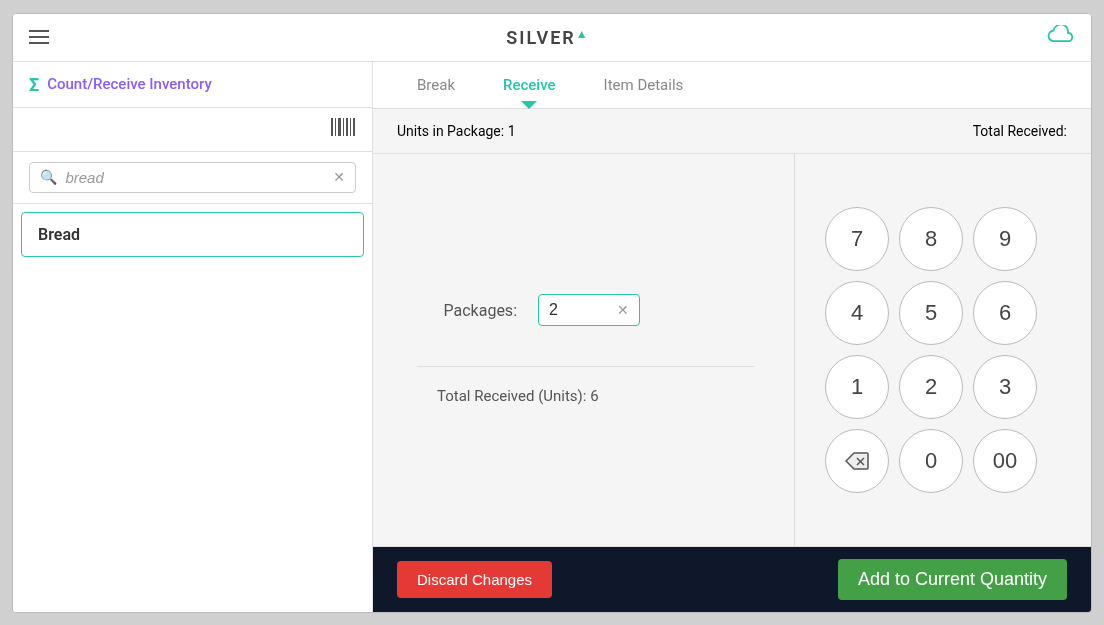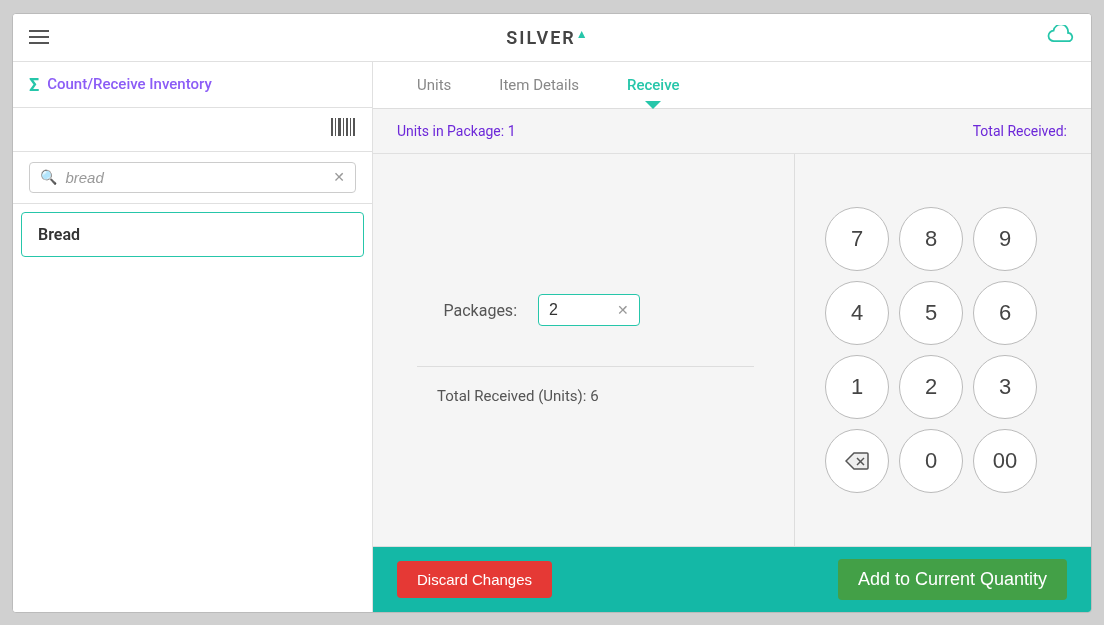--- a/index.html
+++ b/index.html
@@ -186,21 +186,21 @@
       height: 0;
       border-left: 8px solid transparent;
       border-right: 8px solid transparent;
       border-top: 8px solid #26c6aa;
     }
     .info-bar {
       display: flex;
       justify-content: space-between;
       padding: 14px 24px;
       font-size: 14px;
-      color: #6d28d9;
+      color: #000000;
       background: #f5f5f5;
       border-bottom: 1px solid #e0e0e0;
     }
     .receive-body {
       flex: 1;
       display: flex;
       padding: 0 24px;
       gap: 0;
     }
     .form-section {
@@ -284,21 +284,21 @@
     }
     .num-btn.backspace {
       font-size: 16px;
     }
     
     .bottom-bar {
       display: flex;
       justify-content: space-between;
       align-items: center;
       padding: 12px 24px;
-      background: #14b8a6;
+      background: #0f172a;
       border-top: 1px solid #ddd;
       flex-shrink: 0;
     }
     .btn-discard {
       background: #e53935;
       color: #fff;
       border: none;
       border-radius: 4px;
       padding: 10px 20px;
       font-size: 15px;
@@ -367,27 +367,27 @@
         <div class="list-item selected">
           <div class="item-name">Bread</div>
         </div>
       </div>
     </div>
 
     <div class="right-panel">
 
       <div class="tabs">
         <div class="tab">
-          <span>Units</span>
+          <span>Break</span>
+        </div>
+        <div class="tab active">
+          <span>Receive</span>
         </div>
         <div class="tab">
           <span>Item Details</span>
-        </div>
-        <div class="tab active">
-          <span>Receive</span>
         </div>
       </div>
 
       <div class="info-bar">
         <span>Units in Package: 1</span>
         <span>Total Received:</span>
       </div>
 
       <div class="receive-body">
 

